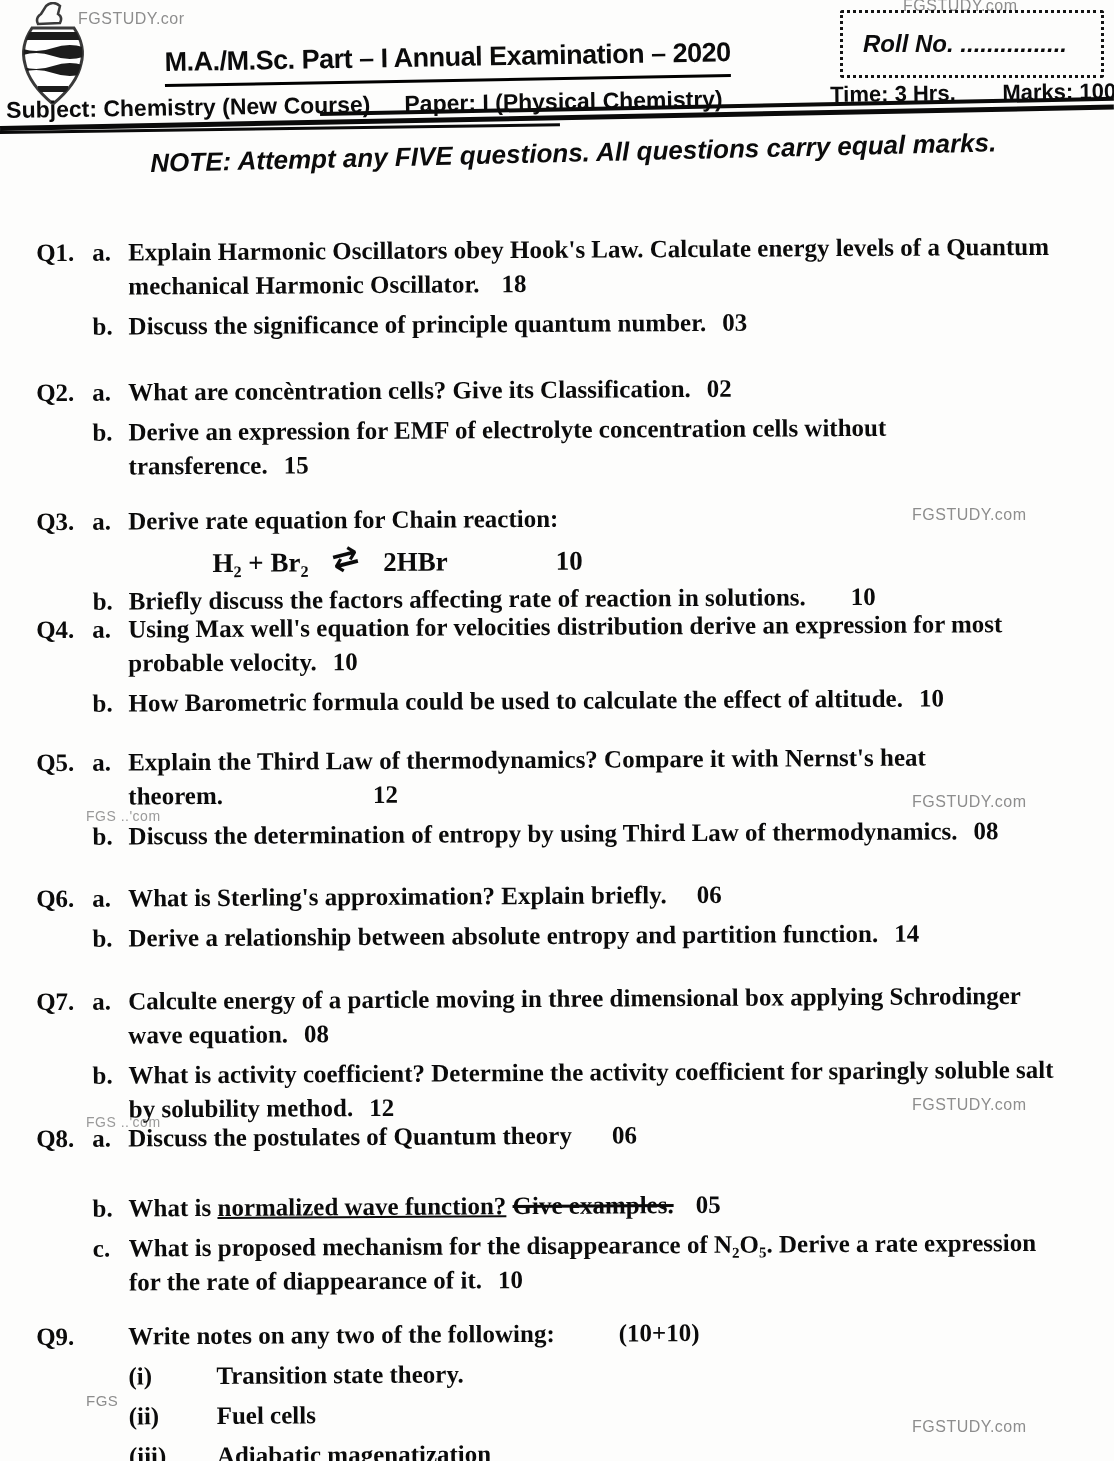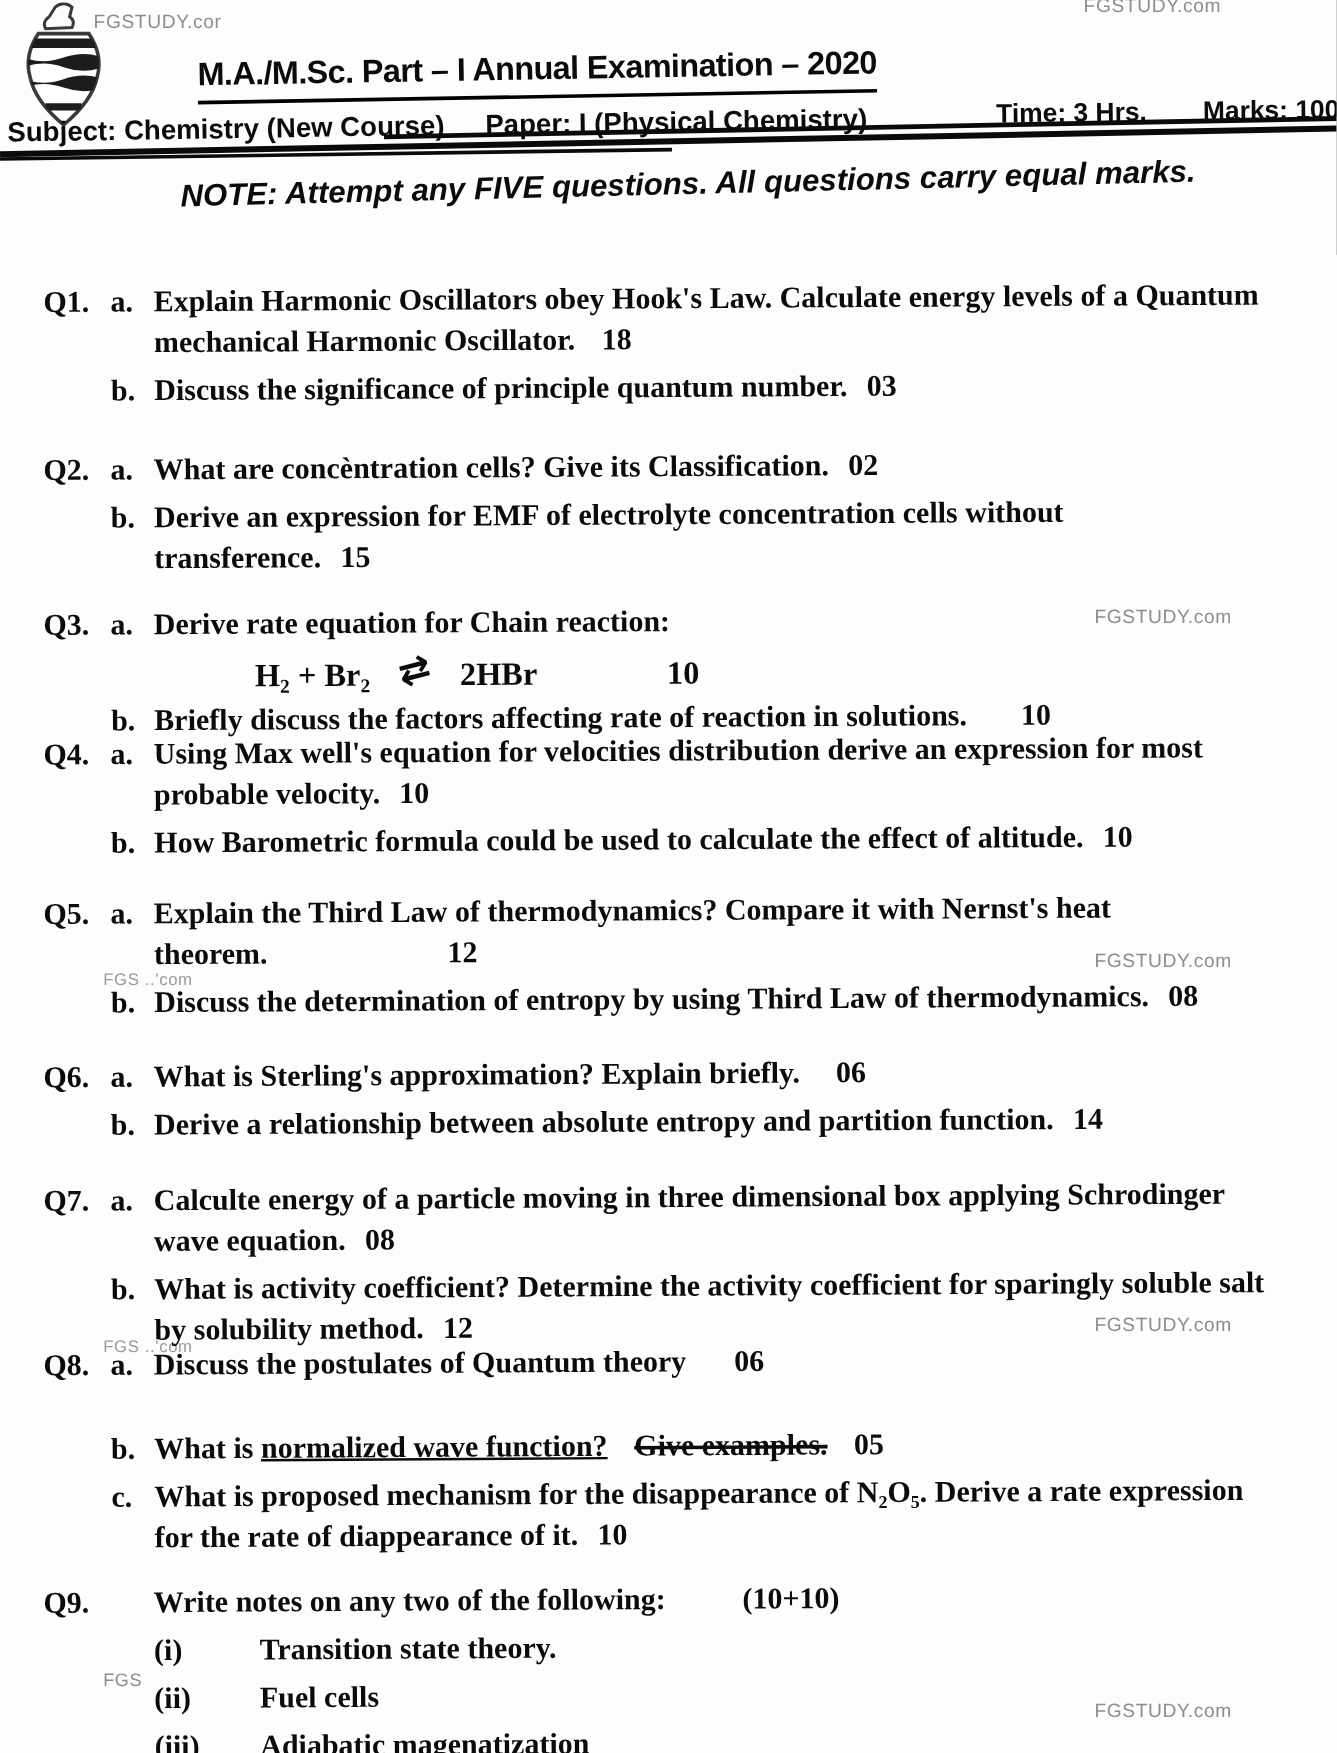--- a/index.html
+++ b/index.html
@@ -90,21 +90,21 @@
   .eq .arrow{
     display:inline-block;font-family:"DejaVu Sans",sans-serif;
     font-size:32px;margin:0 24px;transform:rotate(-14deg) translateY(-2px);
   }
   .eq .marks{margin-left:108px;}
   .intro{margin-left:36px;}
   .intro .marks{margin-left:64px;}
   .item{margin-left:36px;margin-top:4px;}
   .ilabel{width:88px;flex:none;}
   .u{text-decoration:underline;text-decoration-thickness:2px;}
-  .strike{text-decoration:line-through;text-decoration-thickness:2.5px;margin-left:16px;}
+  .strike{text-decoration:line-through;text-decoration-thickness:2.5px;}
 
   .q-q1{top:236px;} .q-q2{top:376px;} .q-q3{top:505px;} .q-q4{top:613px;}
   .q-q5{top:746px;} .q-q6{top:882px;} .q-q7{top:985px;} .q-q8{top:1122px;}
   .q-q9{top:1320px;}
 
   [data-name="q1-part-a"] .marks{margin-left:22px;}
   [data-name="q3-part-b"] .marks{margin-left:45px;}
   [data-name="q5-part-a"] .pbody{max-width:870px;}
   [data-name="q5-part-a"] .marks{margin-left:150px;}
   [data-name="q6-part-a"] .marks{margin-left:30px;}
@@ -141,20 +141,23 @@
   <div class="wm wm-q7" data-name="watermark-q7">FGSTUDY.com</div>
   <div class="wm wm-q8-left" data-name="watermark-q8-left">FGS ..'com</div>
   <div class="wm wm-q9-left" data-name="watermark-q9-left">FGS</div>
   <div class="wm wm-q9-om" data-name="watermark-q9-om">om</div>
   <div class="wm wm-bottom" data-name="watermark-bottom-right">FGSTUDY.com</div>
 
   <div class="exam-line" data-name="exam-line">M.A./M.Sc.  Part – I   Annual Examination – 2020</div>
   <div class="subject-row" data-name="subject-row">
     <span data-name="subject-label">Subject: Chemistry (New Course)</span><span class="paper" data-name="paper-label">Paper: I (Physical Chemistry)</span>
   </div>
+  <div class="rollbox" data-name="roll-no-box">
+    <span data-name="roll-no-label">Roll No. ................</span>
+  </div>
   <div class="time-row" data-name="time-marks-row">
     <span data-name="time-label">Time: 3 Hrs.</span>
     <span data-name="total-marks-label">Marks: 100</span>
   </div>
 
   <div class="rule rule1" data-name="header-rule-1"></div>
   <div class="rule rule2" data-name="header-rule-2"></div>
   <div class="rule rule3" data-name="header-rule-3"></div>
 
   <div class="note" data-name="note-line">NOTE: Attempt any FIVE questions. All questions carry equal marks.</div>

